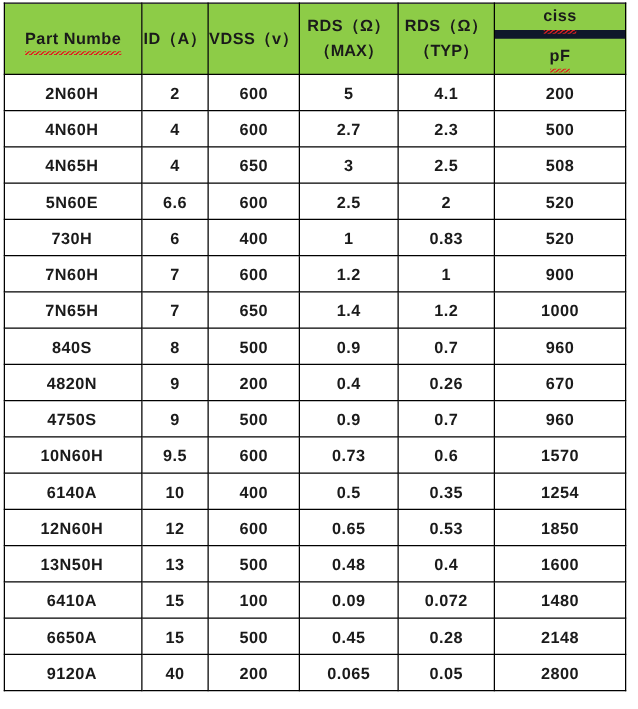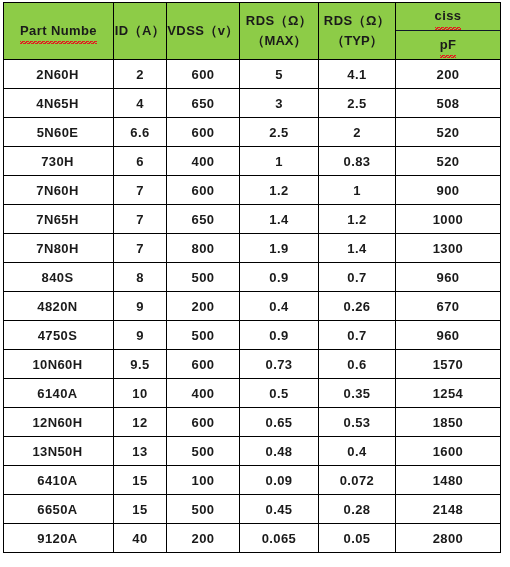--- a/index.html
+++ b/index.html
@@ -74,21 +74,21 @@
     height: 56px;
   }
   .stack .s-top,
   .stack .s-bot {
     display: flex;
     align-items: center;
     justify-content: center;
     height: 28px;
     box-sizing: border-box;
   }
-  .stack .s-top { border-bottom: 1px solid #0f172a; }
+  .stack .s-top { border-bottom: 7px solid #0f172a; }
 
   
   table.spec tbody td {
     height: 28px;
     background: #ffffff;
     font-size: 13px;
     font-weight: bold;
   }
   table.spec tbody td.part { padding-right: 2px; }
 
@@ -169,20 +169,28 @@
     <tbody id="tbody">
         <tr>
           <td class="part">2N60H</td>
           <td>2</td>
           <td>600</td>
           <td>5</td>
           <td>4.1</td>
           <td>200</td>
         </tr>
         <tr>
+          <td class="part">4N60H</td>
+          <td>4</td>
+          <td>600</td>
+          <td>2.7</td>
+          <td>2.3</td>
+          <td>500</td>
+        </tr>
+        <tr>
           <td class="part">4N65H</td>
           <td>4</td>
           <td>650</td>
           <td>3</td>
           <td>2.5</td>
           <td>508</td>
         </tr>
         <tr>
           <td class="part">5N60E</td>
           <td>6.6</td>
@@ -209,28 +217,20 @@
         </tr>
         <tr>
           <td class="part">7N65H</td>
           <td>7</td>
           <td>650</td>
           <td>1.4</td>
           <td>1.2</td>
           <td>1000</td>
         </tr>
         <tr>
-          <td class="part">7N80H</td>
-          <td>7</td>
-          <td>800</td>
-          <td>1.9</td>
-          <td>1.4</td>
-          <td>1300</td>
-        </tr>
-        <tr>
           <td class="part">840S</td>
           <td>8</td>
           <td>500</td>
           <td>0.9</td>
           <td>0.7</td>
           <td>960</td>
         </tr>
         <tr>
           <td class="part">4820N</td>
           <td>9</td>

